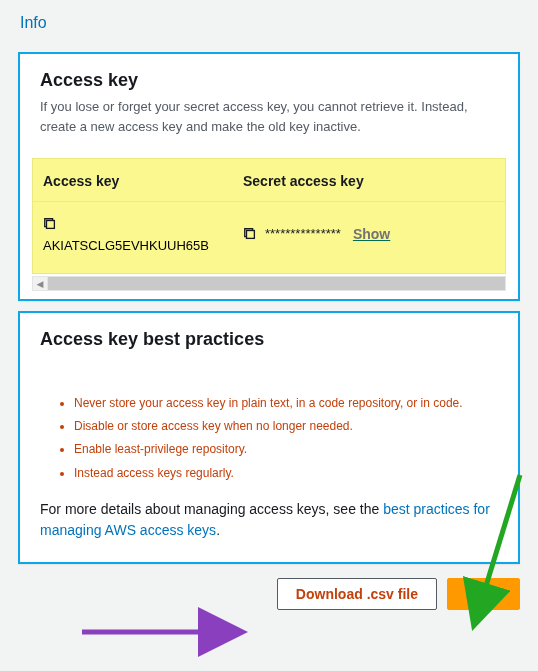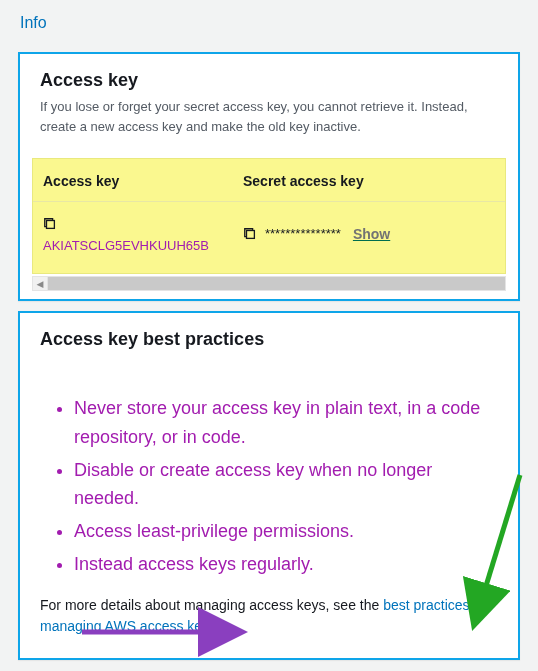--- a/index.html
+++ b/index.html
@@ -90,21 +90,21 @@
     }
     .copy-icon {
       width: 14px;
       height: 14px;
       display: inline-block;
       vertical-align: middle;
       cursor: pointer;
     }
     .access-key-val {
       font-size: 13px;
-      color: #a21caf;
+      color: #000000;
       margin-top: 6px;
     }
     .secret-val {
       font-size: 13px;
       color: #16191f;
     }
     .show-link {
       color: #737373;
       font-size: 14px;
       font-weight: 700;
@@ -142,22 +142,22 @@
     }
     .panel-inner {
       padding: 16px 20px 20px 20px;
     }
     .best-list {
       list-style: disc;
       padding-left: 34px;
       margin: 22px 0 16px 0;
     }
     .best-list li {
-      font-size: 18px;
-      color: #a21caf;
+      font-size: 12px;
+      color: #c2410c;
       line-height: 1.6;
       margin-bottom: 4px;
     }
     .details-text {
       font-size: 14px;
       color: #16191f;
       line-height: 1.55;
     }
     .details-link {
       color: #0073bb;
@@ -241,32 +241,33 @@
   </div>
 </div>
 
 <div class="panel">
   <div class="panel-header" style="padding-bottom:0;">
     <div class="panel-title">Access key best practices</div>
   </div>
   <div class="panel-inner">
     <ul class="best-list">
       <li>Never store your access key in plain text, in a code repository, or in code.</li>
-      <li>Disable or create access key when no longer needed.</li>
-      <li>Access least-privilege permissions.</li>
+      <li>Disable or store access key when no longer needed.</li>
+      <li>Enable least-privilege repository.</li>
       <li>Instead access keys regularly.</li>
     </ul>
     <p class="details-text">
       <span>For more details about managing access keys, see the </span><a class="details-link">best practices for managing AWS access keys</a><span>.</span>
     </p>
   </div>
 </div>
 
 <div class="footer-buttons">
   <button class="btn btn-secondary">Download .csv file</button>
+  <button class="btn btn-primary">Done</button>
 </div>
 
 <svg class="overlay" width="538" height="671">
   <defs>
     <marker id="arrow-green" markerWidth="10" markerHeight="10" refX="6" refY="5" orient="auto" markerUnits="strokeWidth">
       <path d="M0,0 L0,10 L10,5 z" fill="#23a723"></path>
     </marker>
     <marker id="arrow-purple" markerWidth="10" markerHeight="10" refX="6" refY="5" orient="auto" markerUnits="strokeWidth">
       <path d="M0,0 L0,10 L10,5 z" fill="#8a3fbf"></path>
     </marker>

